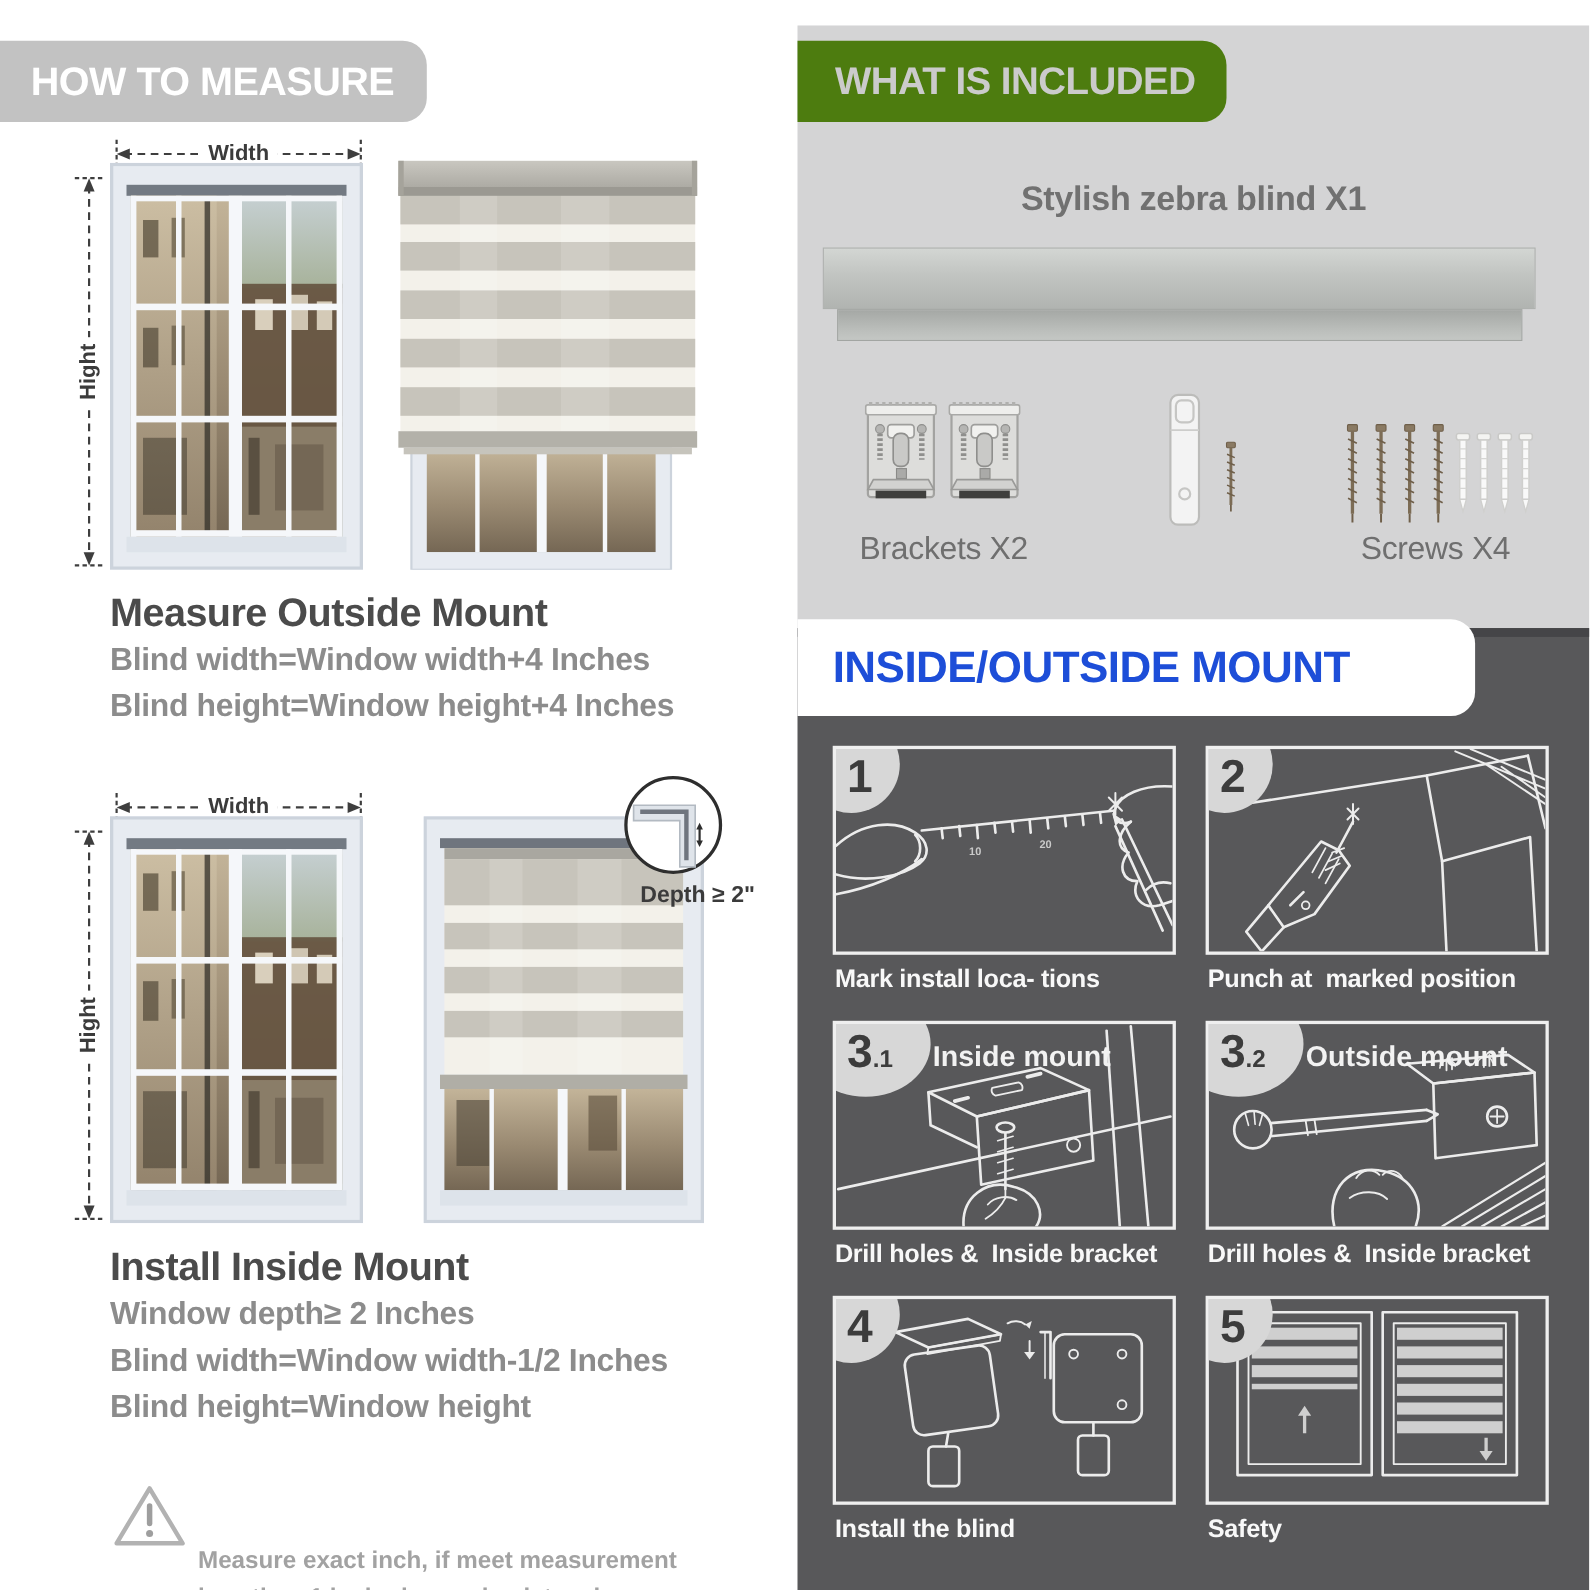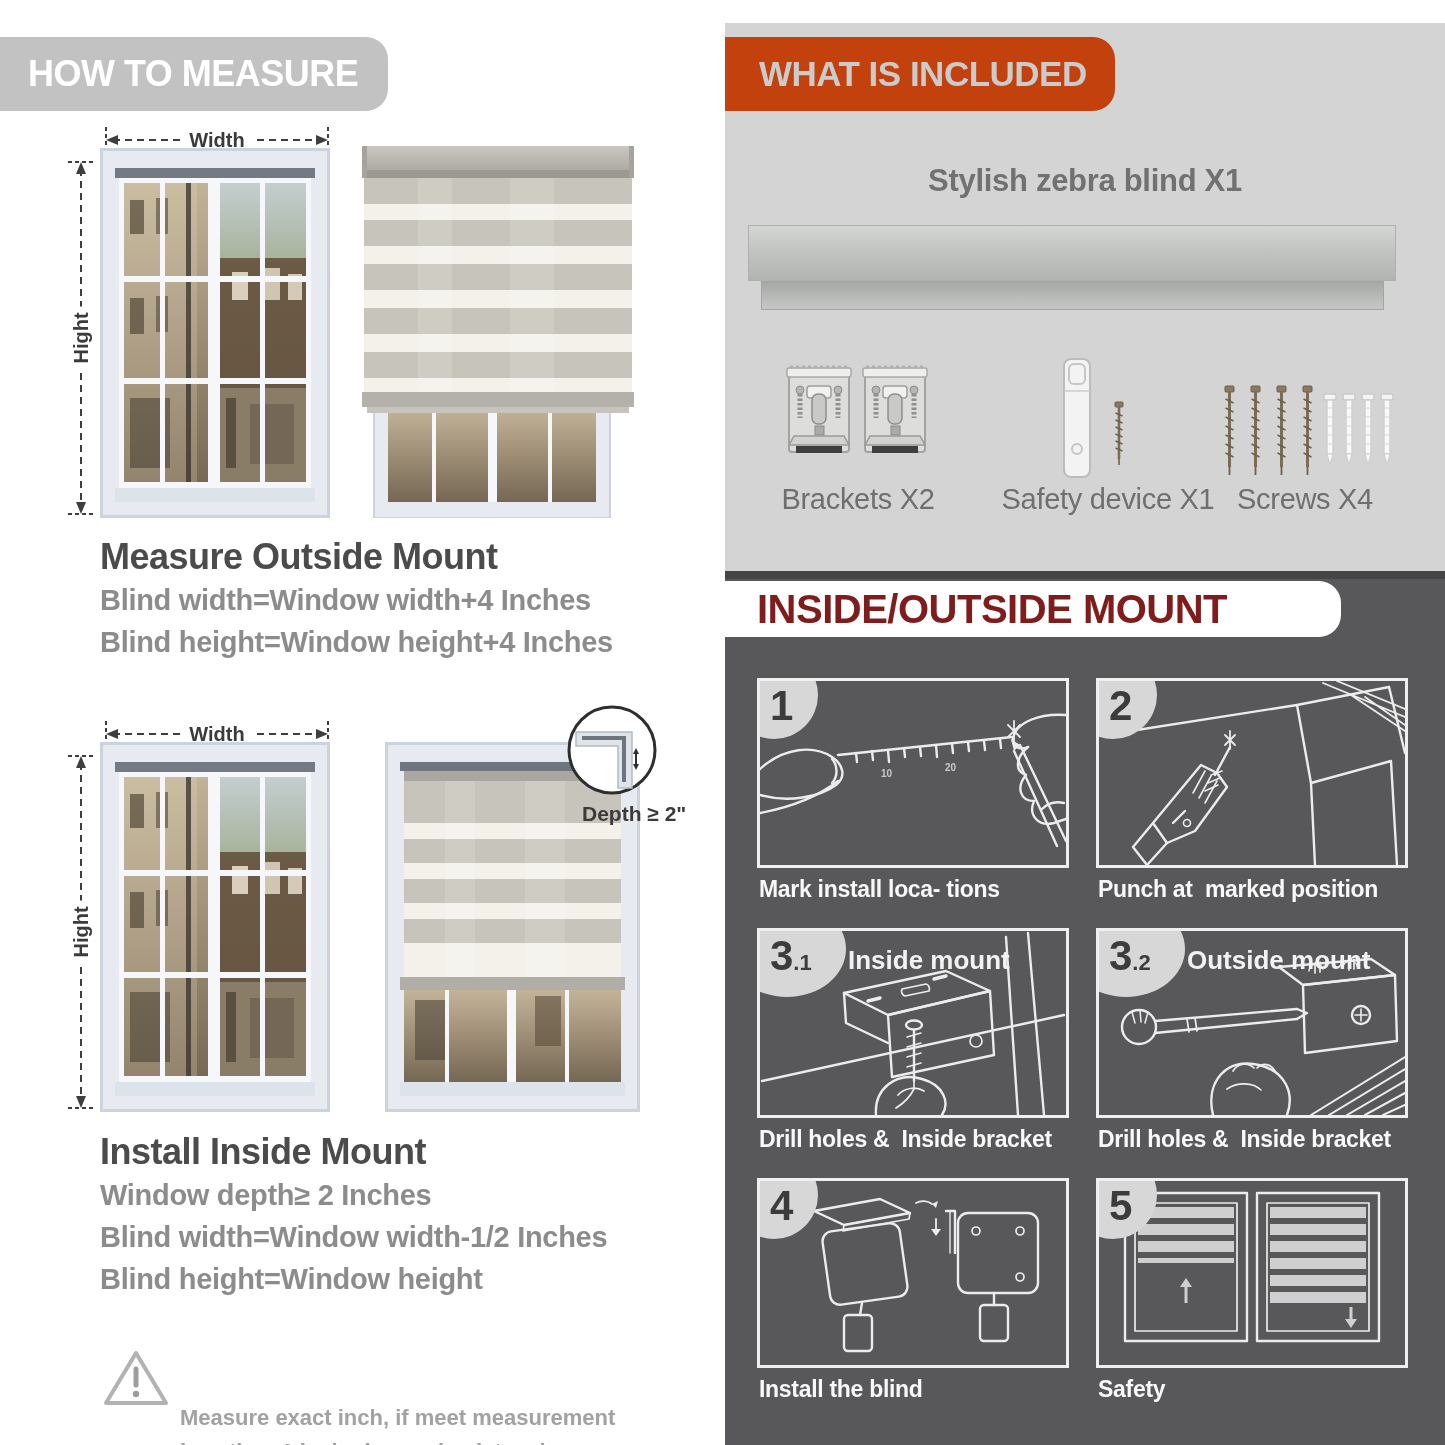--- a/index.html
+++ b/index.html
@@ -8,22 +8,22 @@
     font-family:"Liberation Sans","DejaVu Sans",sans-serif;
     margin-top:23px;
   }
   .abs{position:absolute;}
   
   .hdr-box{
     position:absolute;border-radius:0 22px 22px 0;display:flex;align-items:center;
     font-weight:bold;letter-spacing:-0.5px;
   }
   .hdr-left{left:0;top:14px;width:360px;height:74px;background:#c2c2c2;color:#ffffff;font-size:36px;padding-left:28px;}
-  .hdr-included{left:725px;top:14px;width:356px;height:74px;background:#c2410c;color:#cbcbcb;font-size:35px;padding-left:34px;}
-  .hdr-mount{left:725px;top:558px;width:584px;height:56px;background:#ffffff;color:#7f1d1d;font-size:40px;padding-left:32px;}
+  .hdr-included{left:725px;top:14px;width:356px;height:74px;background:#4d7c0f;color:#cbcbcb;font-size:35px;padding-left:34px;}
+  .hdr-mount{left:725px;top:540px;width:584px;height:88px;background:#ffffff;color:#1d4ed8;font-size:40px;padding-left:32px;}
   
   .sec-title{position:absolute;font-size:36px;font-weight:bold;color:#4b4b4b;letter-spacing:-0.5px;white-space:nowrap;}
   .sec-rule{position:absolute;font-size:29px;font-weight:bold;color:#8c8c8c;letter-spacing:-0.3px;white-space:nowrap;}
   .warn-text{position:absolute;left:180px;top:1378px;width:460px;font-size:22px;font-weight:bold;color:#a2a2a2;line-height:1.55;}
   
   .dim{position:absolute;text-decoration:underline;}
   .dim-text{
     position:absolute;left:50%;top:50%;transform:translate(-50%,-50%);
     background:#ffffff;padding:0 8px;font-size:20px;font-weight:bold;color:#3b3b3b;white-space:nowrap;
   }
@@ -356,21 +356,20 @@
       <g transform="translate(57,0)">
         <rect x="2" y="1" width="12" height="6" rx="2" fill="#f4f4f2" stroke="#c9c9c7" stroke-width="1.4"></rect>
         <rect x="5" y="7" width="6" height="54" fill="rgba(255,255,255,0.85)" stroke="#cfcfcd" stroke-width="1.4"></rect>
         <path d="M5,15 h6 M5,24 h6 M5,33 h6 M5,42 h6 M5,51 h6" stroke="#d6d6d4" stroke-width="1.2" fill="none"></path>
         <path d="M5,61 L8,72 L11,61 Z" fill="rgba(255,255,255,0.85)" stroke="#cfcfcd" stroke-width="1.2"></path>
       </g>
     </g>
   </svg>
 
   <div class="item-label" style="left:758px;width:200px;">Brackets X2</div>
-  <div class="item-label" style="left:978px;width:260px;">Safety device X1</div>
   <div class="item-label" style="left:1205px;width:200px;">Screws X4</div>
 
   <div class="right-dark"></div>
   <div class="hdr-box hdr-mount">
     <span>INSIDE/OUTSIDE MOUNT</span>
   </div>
 
   <div class="panel" style="left:757px;top:655px;">
     <svg class="art" width="306" height="184" viewBox="0 0 306 184">
       <g stroke="#ececec" stroke-width="2.4" fill="none" stroke-linecap="round" stroke-linejoin="round">

